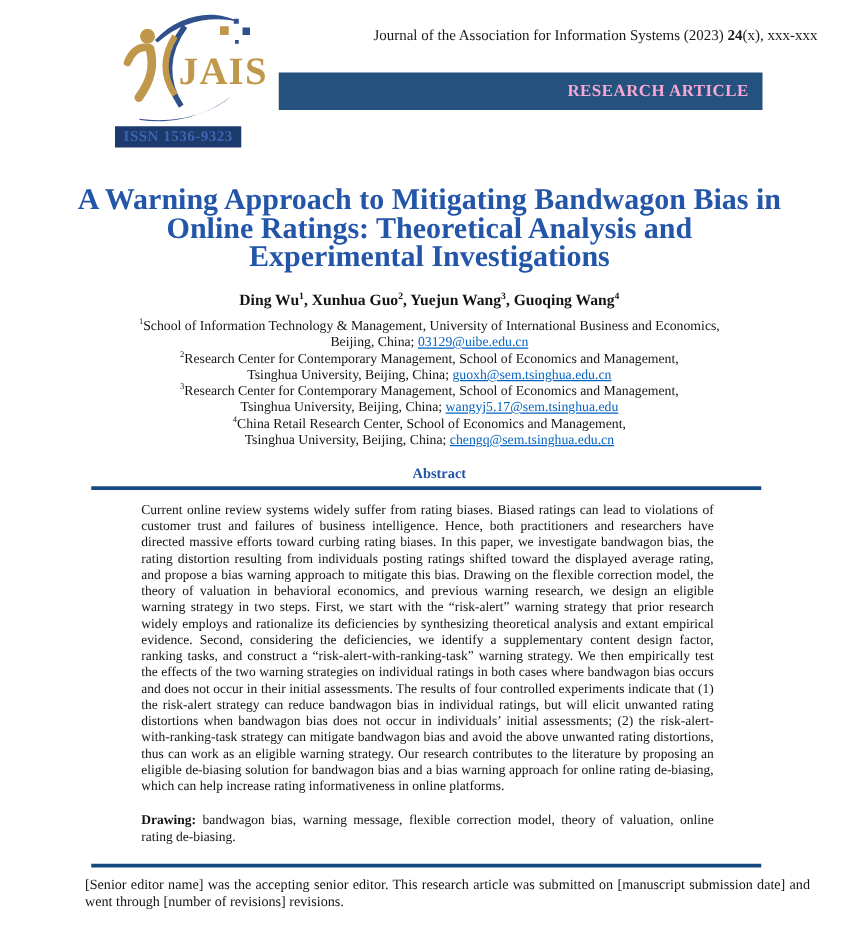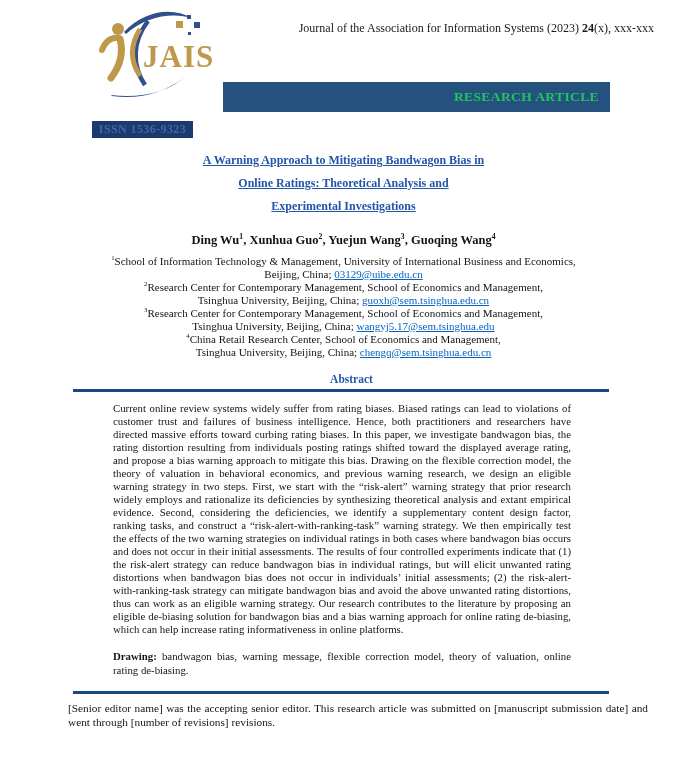--- a/index.html
+++ b/index.html
@@ -38,62 +38,59 @@
     top: 101px;
     width: 101px;
     height: 17px;
     background: var(--badge-bg);
     color: var(--badge-text);
     font-size: 12px;
     font-weight: bold;
     text-align: center;
     line-height: 17px;
     letter-spacing: 0.4px;
-    margin-top: 20px;
   }
 
   .journal-info {
     position: absolute;
     top: 21px;
     right: 33px;
     text-align: right;
     font-size: 12px;
     line-height: 15px;
     color: #1a1a1a;
   }
 
   .banner {
     position: absolute;
     left: 223px;
     top: 58px;
     width: 387px;
     height: 30px;
     background: var(--banner);
-    color: #22c55e;
+    color: #f9a8d4;
     font-weight: bold;
     font-size: 13.5px;
     letter-spacing: 0.4px;
     text-align: right;
     line-height: 30px;
     padding-right: 11px;
-    margin-top: 24px;
   }
 
   
   .paper-title {
     position: absolute;
     top: 149px;
     left: 0;
     width: 100%;
     text-align: center;
     color: var(--title-blue);
     font-weight: bold;
-    font-size: 12px;
+    font-size: 24px;
     line-height: 23px;
-    text-decoration: underline;
   }
   .title-line { white-space: nowrap; }
 
   .authors-line {
     position: absolute;
     top: 233px;
     left: 0;
     width: 100%;
     text-align: center;
     font-weight: bold;

